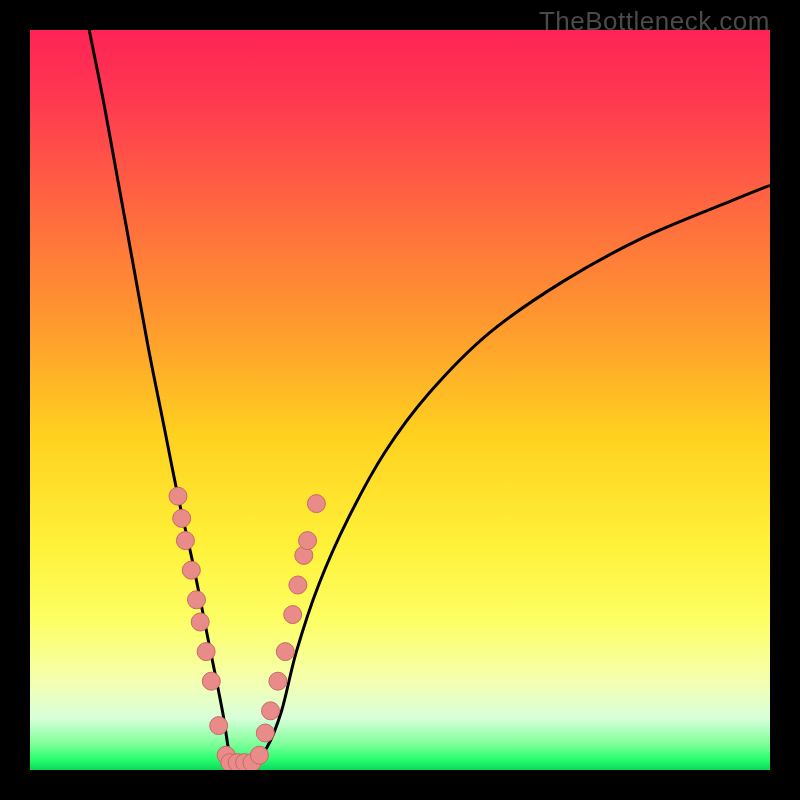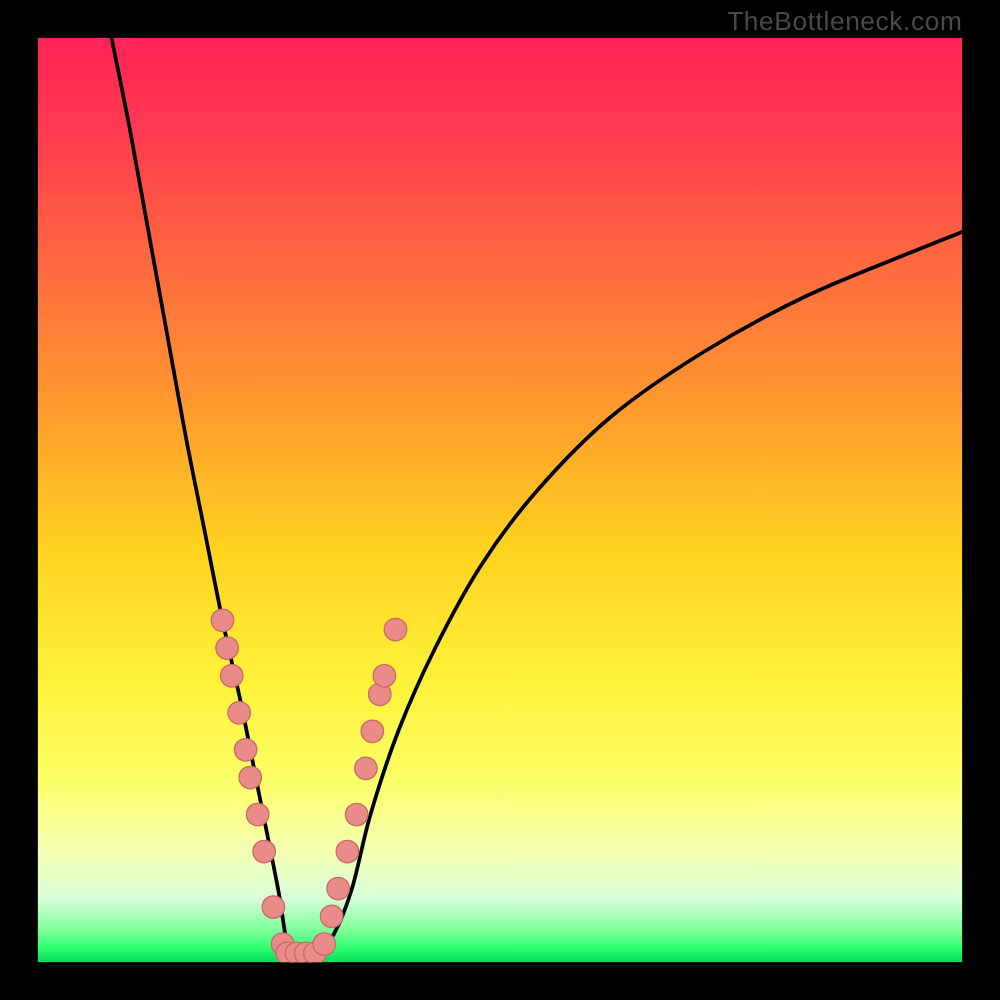--- a/index.html
+++ b/index.html
@@ -35,21 +35,21 @@
     position: absolute;
     inset: 0;
     width: 100%;
     height: 100%;
   }
   .watermark {
     position: absolute;
     top: 6px;
     right: 30px;
     color: #4a4a4a;
-    font-size: 21px;
+    font-size: 26px;
     letter-spacing: 0.5px;
     font-weight: 400;
     text-align: center;
   }
 </style>
 </head>
 <body>
 
 <div class="frame">
 

